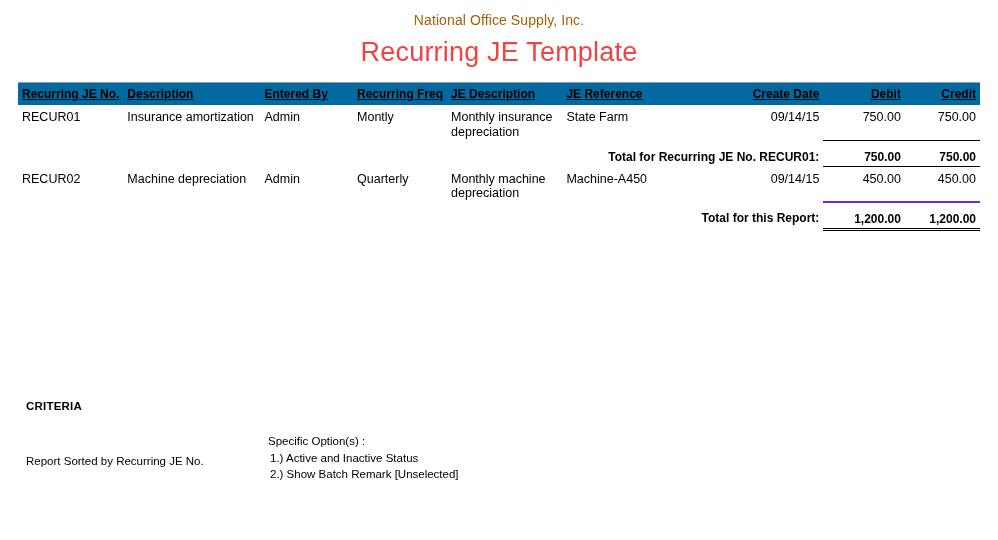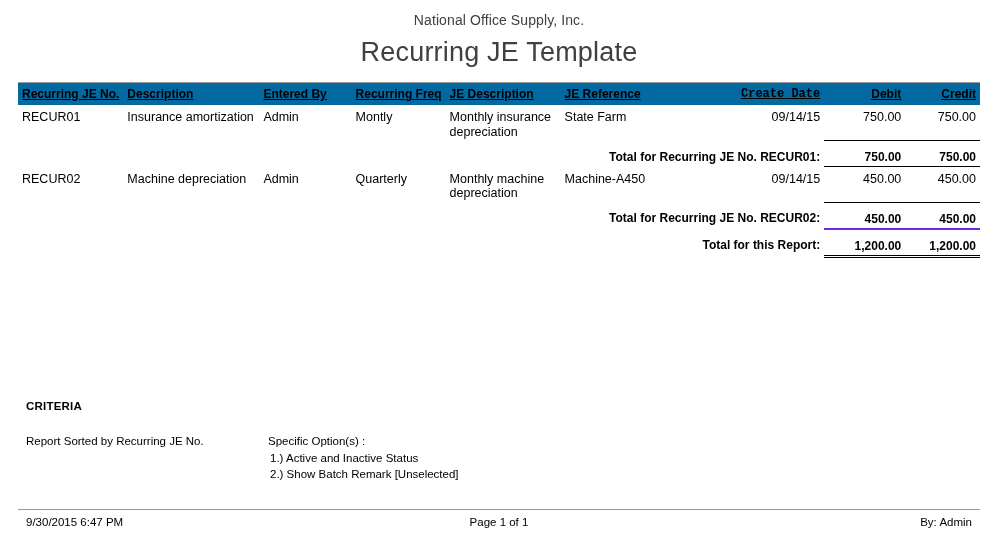--- a/index.html
+++ b/index.html
@@ -15,28 +15,28 @@
     position: relative;
     width: 998px;
     height: 540px;
     background: #ffffff;
     box-sizing: border-box;
     overflow: hidden;
   }
   .company {
     text-align: center;
     font-size: 14px;
-    color: #404040;
+    color: #a16207;
     padding-top: 12px;
     letter-spacing: 0.1px;
   }
   .title {
     text-align: center;
     font-size: 27px;
-    color: #404040;
+    color: #ef4444;
     margin-top: 9px;
     letter-spacing: 0.2px;
   }
   .rule {
     border-top: 1px solid #9a9a9a;
     margin: 14px 18px 0 18px;
   }
   .report-area {
     padding: 0 18px;
   }
@@ -54,21 +54,20 @@
     white-space: nowrap;
   }
   table.report thead th span.hdr {
     text-decoration: underline;
   }
   table.report thead th.num {
     text-align: right;
   }
   table.report thead th.ctr {
     text-align: right;
-    font-family: Liberation Mono, monospace;
   }
   td {
     vertical-align: top;
     padding: 5px 4px 1px 4px;
     font-size: 12.5px;
     line-height: 1.18;
   }
   td.num {
     text-align: right;
     white-space: nowrap;
@@ -122,21 +121,21 @@
   .criteria-title {
     font-weight: bold;
     font-size: 11.5px;
     letter-spacing: 0.2px;
   }
   .criteria-body {
     display: flex;
     margin-top: 21px;
     font-size: 11.5px;
   }
-  .criteria-col-1 { width: 242px; }
+  .criteria-col-1 { width: 242px; margin-top: 20px; }
   .criteria-col-2 { width: 240px; }
   .criteria-col-3 { width: 400px; }
   .criteria-line { line-height: 1.45; }
   .criteria-sub { padding-left: 2px; }
 
   .footer {
     position: absolute;
     left: 18px;
     right: 18px;
     bottom: 12px;
@@ -203,25 +202,20 @@
           <td>RECUR02</td>
           <td>Machine depreciation</td>
           <td>Admin</td>
           <td>Quarterly</td>
           <td>Monthly machine depreciation</td>
           <td>Machine-A450</td>
           <td class="num">09/14/15</td>
           <td class="num">450.00</td>
           <td class="num">450.00</td>
         </tr>
-        <tr class="subtotal">
-          <td class="label" colspan="7">Total for Recurring JE No. RECUR02:</td>
-          <td class="num">450.00</td>
-          <td class="num">450.00</td>
-        </tr>
 
         <tr class="grandtotal">
           <td class="label" colspan="7">Total for this Report:</td>
           <td class="num">1,200.00</td>
           <td class="num">1,200.00</td>
         </tr>
 
       </tbody>
     </table>
   </div>
@@ -233,22 +227,14 @@
         <div class="criteria-line">Report Sorted by Recurring JE No.</div>
       </div>
       <div class="criteria-col-2">
         <div class="criteria-line">Specific Option(s) :</div>
         <div class="criteria-line criteria-sub">1.) Active and Inactive Status</div>
         <div class="criteria-line criteria-sub">2.) Show Batch Remark [Unselected]</div>
       </div>
     </div>
   </div>
 
-  <div class="footer">
-    <div class="footer-rule"></div>
-    <div class="footer-row">
-      <div class="footer-left">9/30/2015 6:47 PM</div>
-      <div class="footer-center">Page 1 of 1</div>
-      <div class="footer-right">By: Admin</div>
-    </div>
-  </div>
 
 </div>
 
 </body></html>

